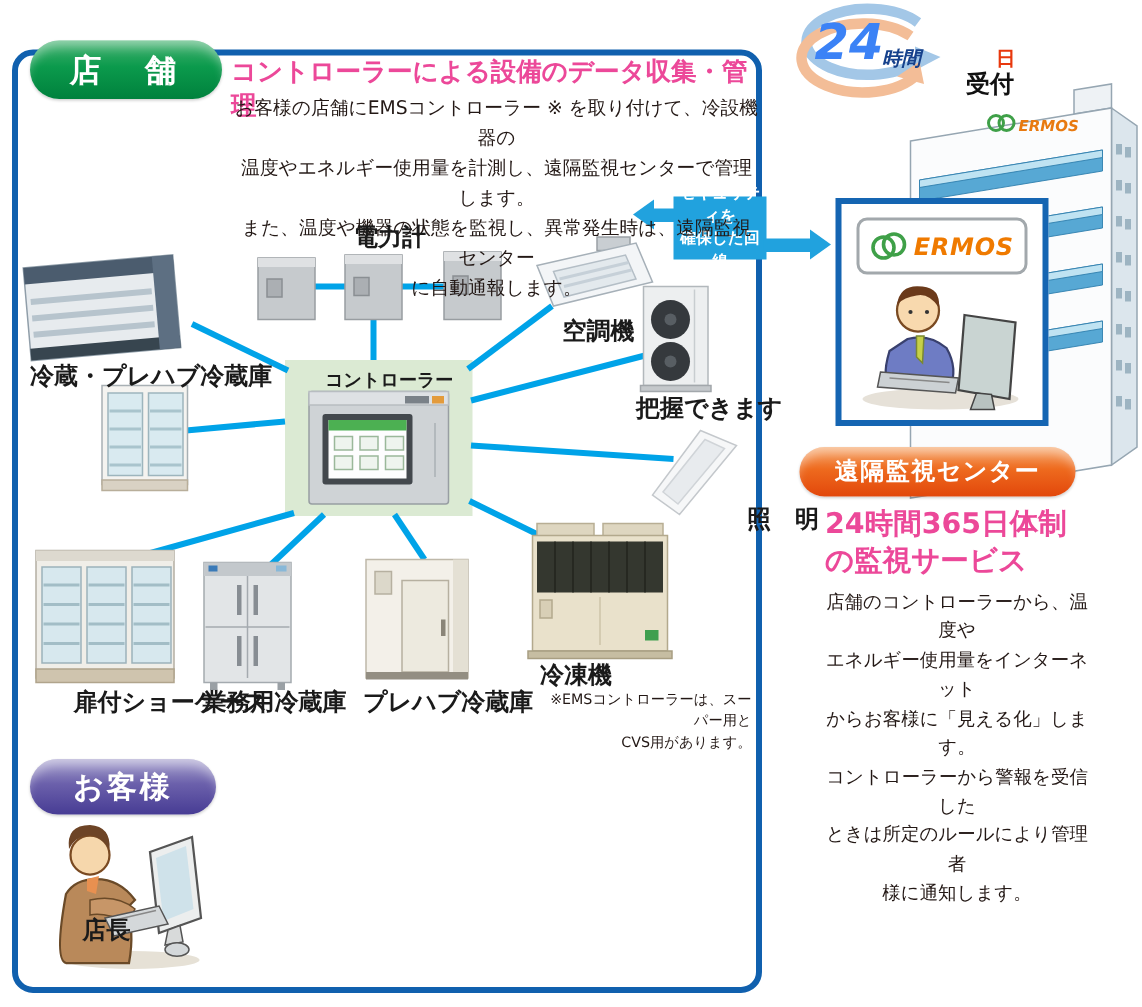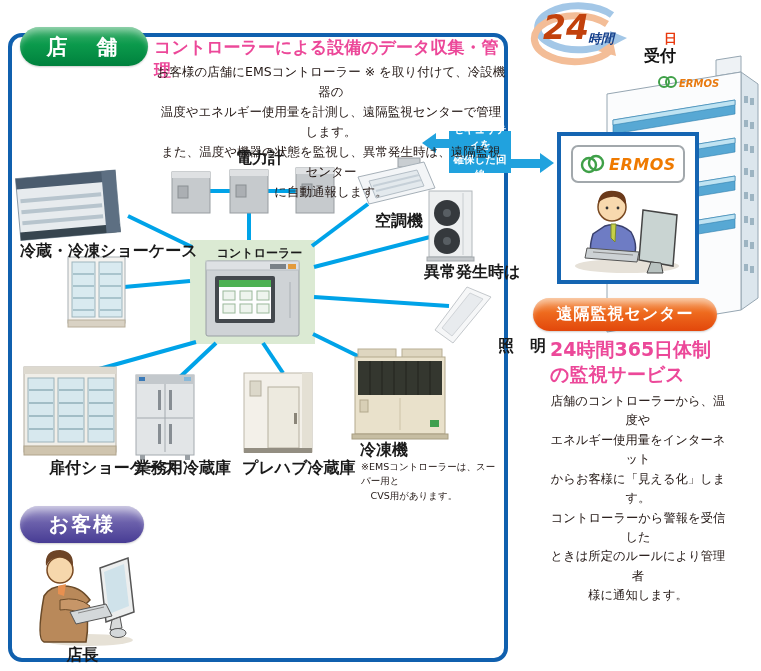--- a/index.html
+++ b/index.html
@@ -21,34 +21,34 @@
   .badge-remote{left:533px;top:298px;width:184px;height:33px;border-radius:17px;font-size:16px;letter-spacing:1px;
          background:linear-gradient(180deg,#f6a66a 0%,#ee6a1e 45%,#e2470b 100%);}
   .h-green{color:#ec4899;font-weight:bold;}
   .store-title{left:154px;top:36px;width:352px;font-size:17px;}
   .customer-title{left:154px;top:509px;width:352px;font-size:16.5px;}
   .remote-title{left:550px;top:337px;width:190px;font-size:19px;line-height:1.32;}
   .body-text{font-size:12.5px;line-height:1.6;color:#231815;text-align:center;}
   .store-desc{left:155px;top:62px;width:352px;}
   .customer-desc{left:155px;top:540px;width:330px;}
   .remote-desc{left:549px;top:392px;width:178px;font-size:12.3px;line-height:1.58;}
-  .footnote{left:361px;top:460px;width:140px;font-size:9.5px;line-height:1.5;color:#231815;}
+  .footnote{left:361px;top:460px;width:140px;font-size:9.5px;line-height:1.5;color:#231815;text-align:right;}
   .lbl{font-size:16px;color:#1a1a1a;font-weight:bold;}
   .ctrl-bg{left:190px;top:240px;width:125px;height:104px;background:#dbead3;}
   .ctrl-lbl{left:190px;top:245px;width:139px;text-align:center;font-weight:bold;font-size:12px;}
   
   .sec-label{left:449px;top:131px;width:62px;height:42px;background:#21a2de;color:#fff;
      font-size:10.5px;font-weight:bold;display:flex;align-items:center;justify-content:center;text-align:center;line-height:1.45;}
   .arrow-bar{background:#21a2de;}
   .lab{left:436px;top:139px;width:14px;height:9px;}
   .lah{left:422px;top:133px;width:0;height:0;border-top:10.5px solid transparent;border-bottom:10.5px solid transparent;border-right:14px solid #21a2de;}
   .rab{left:509px;top:159px;width:31px;height:9px;}
   .rah{left:540px;top:153px;width:0;height:0;border-top:10.5px solid transparent;border-bottom:10.5px solid transparent;border-left:14px solid #21a2de;}
   
-  .hours-v{left:543px;top:11px;font-size:33px;font-weight:bold;font-style:italic;color:#c2410c;line-height:1;}
+  .hours-v{left:543px;top:11px;font-size:33px;font-weight:bold;font-style:italic;color:#3b82f6;line-height:1;}
   .hours-u{left:588px;top:30px;font-size:13px;font-weight:bold;font-style:italic;color:#16418c;}
   .days-v{left:608px;top:9px;font-size:34px;font-weight:bold;font-style:italic;color:#e8380d;line-height:1;}
   .days-u{left:664px;top:30px;font-size:13px;font-weight:bold;color:#e8380d;}
   .reception{left:644px;top:46px;font-size:16px;font-weight:bold;color:#111;}
   
   .ermos-box{left:557px;top:132px;width:134px;height:144px;background:#fff;border:4px solid #1565b2;}
   .ermos-logo{position:absolute;left:10px;top:9px;width:110px;height:34px;border:2px solid #a2a8ac;border-radius:7px;
      background:#fff;display:flex;align-items:center;justify-content:center;gap:3px;}
   .ermos-word{color:#ef7a00;font-size:16px;font-weight:bold;font-style:italic;letter-spacing:.5px;}
   svg{display:block;}
@@ -331,31 +331,31 @@
 
   <div class="abs h-green store-title">コントローラーによる設備のデータ収集・管理</div>
   <div class="abs body-text store-desc pre">お客様の店舗にEMSコントローラー ※ を取り付けて、冷設機器の
 温度やエネルギー使用量を計測し、遠隔監視センターで管理します。
 また、温度や機器の状態を監視し、異常発生時は、遠隔監視センター
 に自動通報します。</div>
   <div class="abs footnote pre">※EMSコントローラーは、スーパー用と
 　CVS用があります。</div>
 
   <div class="abs lbl" style="left:236px;top:148px;">電力計</div>
-  <div class="abs lbl" style="left:20px;top:241px;">冷蔵・冷凍ショーケース</div>
+  <div class="abs lbl" style="left:20px;top:241px;">冷蔵・プレハブ冷蔵庫</div>
   <div class="abs lbl" style="left:375px;top:211px;">空調機</div>
-  <div class="abs lbl" style="left:424px;top:262px;">異常発生時は</div>
+  <div class="abs lbl" style="left:424px;top:262px;">把握できます</div>
   <div class="abs ctrl-lbl">コントローラー</div>
   <div class="abs lbl" style="left:450px;top:336px;margin-left:48px;">照　明</div>
   <div class="abs lbl" style="left:360px;top:440px;">冷凍機</div>
   <div class="abs lbl" style="left:24px;top:458px;margin-left:25px;">扉付ショーケース</div>
   <div class="abs lbl" style="left:135px;top:458px;">業務用冷蔵庫</div>
   <div class="abs lbl" style="left:242px;top:458px;">プレハブ冷蔵庫</div>
 
-  <div class="abs lbl" style="left:55px;top:645px;width:55px;text-align:center;">店長</div>
+  <div class="abs lbl" style="left:55px;top:610px;width:55px;text-align:left;">店長</div>
 
   <div class="abs h-green remote-title pre">24時間365日体制
 の監視サービス</div>
   <div class="abs body-text remote-desc pre">店舗のコントローラーから、温度や
 エネルギー使用量をインターネット
 からお客様に「見える化」します。
 コントローラーから警報を受信した
 ときは所定のルールにより管理者
 様に通知します。</div>
 

